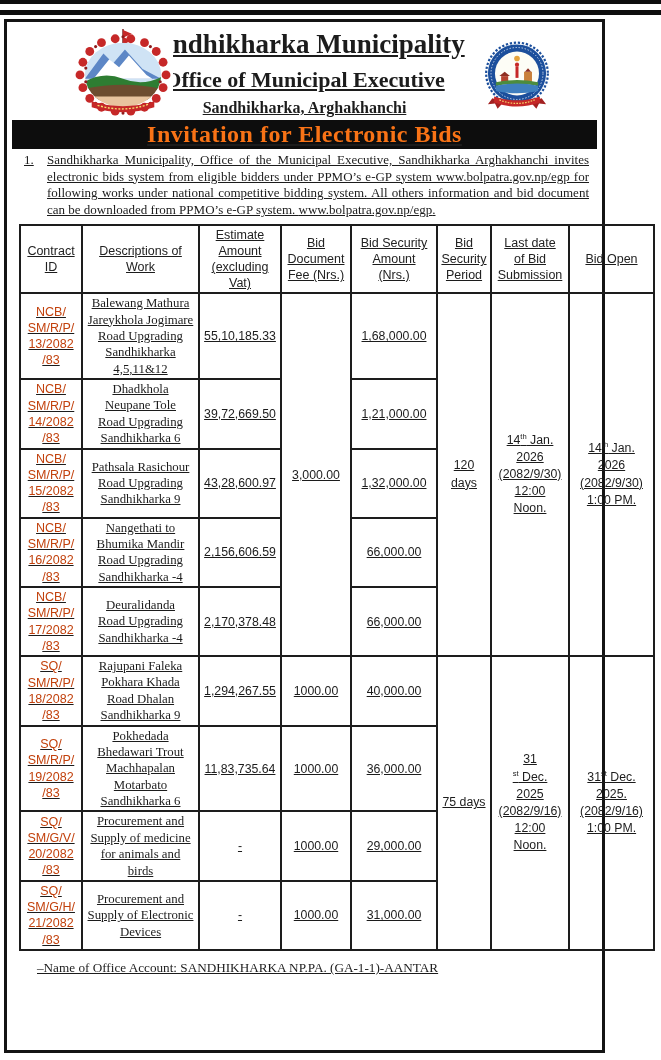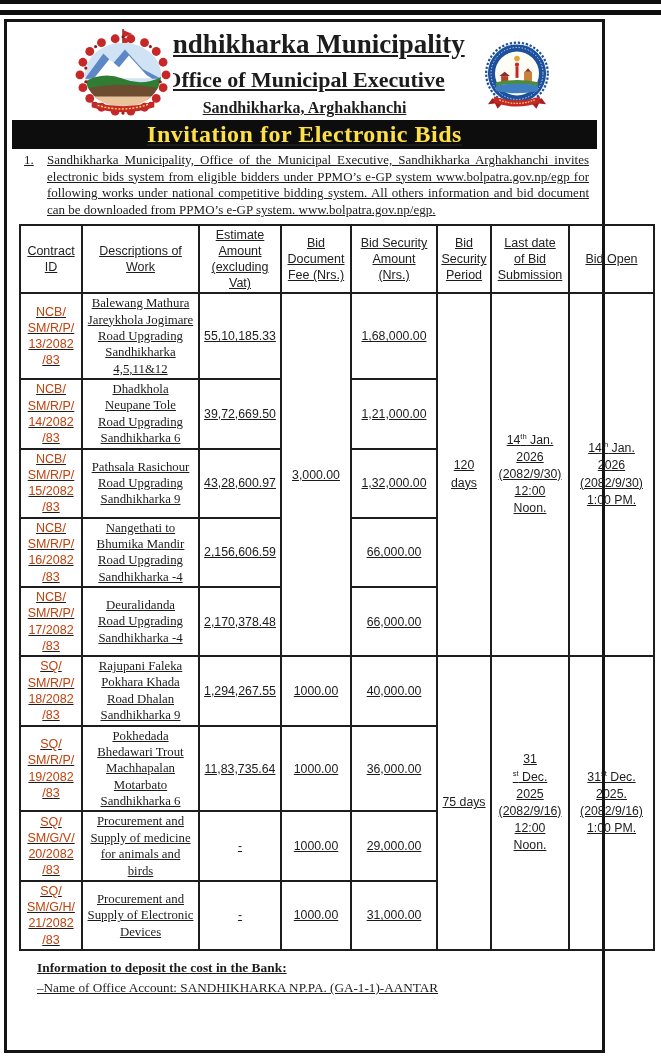--- a/index.html
+++ b/index.html
@@ -23,21 +23,21 @@
   .header-sub     { font-size:22px; font-weight:bold; line-height:1.2; margin-top:7px; }
   .header-loc     { font-size:16px; font-weight:bold; line-height:1.2; margin-top:5px; }
 
   .logo { position:absolute; background:#ffffff; z-index:2; }
   .logo-left  { left:66px;  top:6px;  width:100px; height:90px; }
   .logo-right { right:46px; top:18px; width:78px;  height:74px; }
   .logo svg { width:100%; height:100%; display:block; }
 
   .banner {
     position:relative; z-index:1; margin:2px 5px 0 5px; height:29px;
-    background:#0d0d0d; color:#fde047; text-align:center;
+    background:#0d0d0d; color:#f97316; text-align:center;
     font-size:24px; font-weight:bold; line-height:29px; letter-spacing:0.5px;
   }
 
   .pub-date { text-align:center; font-weight:bold; font-size:13.5px; margin-top:4px; }
 
   .item { display:flex; margin:3px 13px 0 17px; font-size:13px; line-height:1.3; }
   .item-num { width:23px; flex:none; }
   .item-body { flex:1; text-align:justify; }
   .u { text-decoration:underline; }
   sup { font-size:0.62em; line-height:0; vertical-align:super; }
@@ -323,17 +323,16 @@
 Supply of Electronic
 Devices</td>
       <td class="num-cell">-</td>
       <td class="num-cell">1000.00</td>
       <td class="num-cell">31,000.00</td>
     </tr>
   </tbody>
     </table>
 
   <div class="bank">
-    <div class="bank-title">Information to deposit the cost in the Bank:</div>
     <div>–Name of Office Account: SANDHIKHARKA NP.PA. (GA-1-1)-AANTAR</div>
   </div>
 
 </div>
 
 </body></html>

